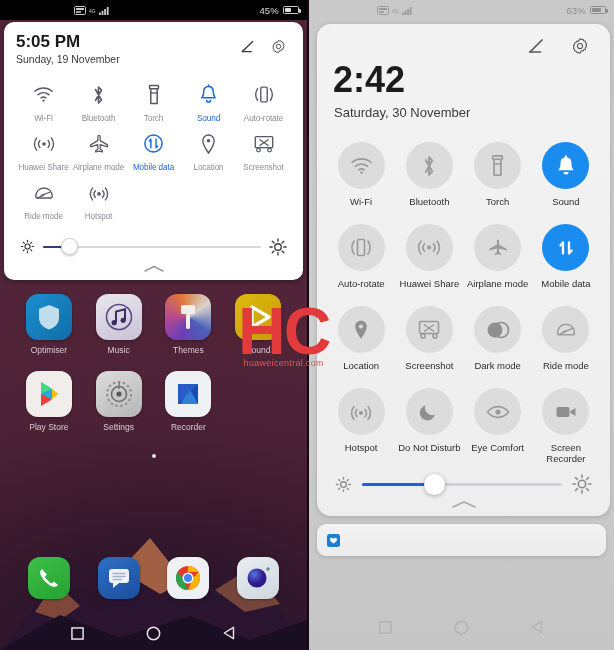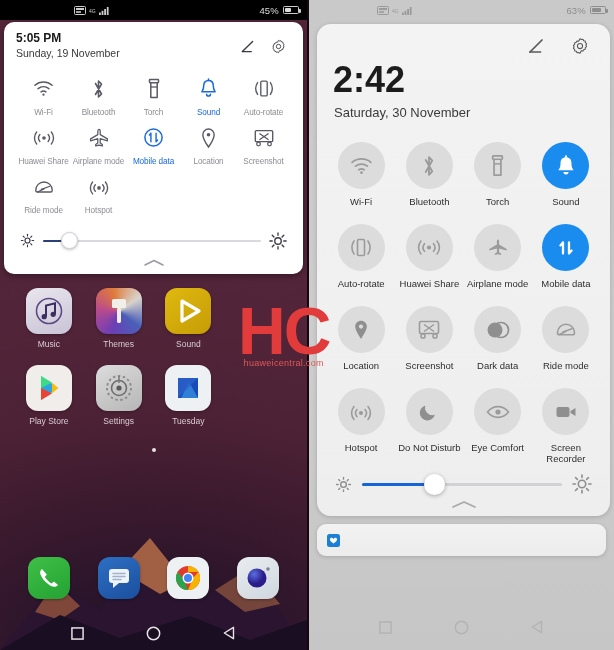--- a/index.html
+++ b/index.html
@@ -42,21 +42,21 @@
   .panel-left {
     position:relative; z-index:6;
     margin:2px 4px 0 4px;
     background:#ffffff;
     border-radius:10px;
     padding:10px 12px 6px 12px;
     box-shadow:0 2px 6px rgba(0,0,0,.35);
   }
   .hdr-row { display:flex; align-items:flex-start; }
   .clock-block { flex:1; }
-  .clk-time { font-size:12px; font-weight:bold; color:#1a1a1a; line-height:1.15; }
+  .clk-time { font-size:17px; font-weight:bold; color:#1a1a1a; line-height:1.15; }
   .clk-date { font-size:10.5px; color:#3a3a3a; margin-top:1px; }
   .hdr-actions { display:flex; align-items:center; gap:14px; padding-top:6px; padding-right:4px; }
 
   .tiles-left { margin-top:12px; }
   .trow { display:flex; }
   .tile-l { width:20%; text-align:center; padding:5px 0 3px; }
   .tile-l .ic { height:26px; display:flex; align-items:center; justify-content:center; }
   .tile-l .lb { font-size:8.2px; color:#8c8c94; margin-top:6px; letter-spacing:-0.1px; }
   .tile-l.on .lb { color:#1a6ae0; }
 
@@ -375,20 +375,28 @@
       <div class="chevron-up">
         <svg width="22" height="10" viewBox="0 0 22 10">
             <path d="M2 7 L11 2.5 L20 7" fill="none" stroke="#9a9aa4" stroke-width="1.6" stroke-linecap="round" stroke-linejoin="round"></path>
           </svg>
       </div>
     </div>
 
     <div class="home-grid">
       <div class="app-row">
         <div class="app">
+          <div class="app-ic" style="background:linear-gradient(135deg,#1b8fd0,#0f6ea8)">
+            <svg width="46" height="46" viewBox="0 0 46 46">
+                <path d="M23 11 L33 15 V24 c0 6-5 10-10 11.5C18 34 13 30 13 24 V15z" fill="#cfe6f2" opacity=".92"></path>
+              </svg>
+          </div>
+          <div class="app-lb">Optimiser</div>
+        </div>
+        <div class="app">
           <div class="app-ic" style="background:linear-gradient(160deg,#e9e6ee,#c9c3d6)">
             <svg width="46" height="46" viewBox="0 0 46 46">
                 <circle cx="23" cy="23" r="12.5" fill="none" stroke="#5b4c86" stroke-width="1.6"></circle>
                 <path d="M20 28.5 V17.5 L29 15.2 V26" fill="none" stroke="#3a2f63" stroke-width="2"></path>
                 <circle cx="18.2" cy="28.7" r="2.6" fill="#3a2f63"></circle>
                 <circle cx="27.2" cy="26.3" r="2.6" fill="#3a2f63"></circle>
               </svg>
           </div>
           <div class="app-lb">Music</div>
         </div>
@@ -435,21 +443,21 @@
           <div class="app-lb">Settings</div>
         </div>
         <div class="app">
           <div class="app-ic" style="background:#eef1f4">
             <svg width="46" height="46" viewBox="0 0 46 46">
                 <path d="M13 13 h20 v20 h-20 z" fill="#1a49b8"></path>
                 <path d="M16 33 L24 17 L33 33 z" fill="#2f7fd6"></path>
                 <path d="M13 13 L33 13 L13 33 z" fill="#2a60c8" opacity=".8"></path>
               </svg>
           </div>
-          <div class="app-lb">Tuesday</div>
+          <div class="app-lb">Recorder</div>
         </div>
       </div>
 
       <div class="page-dots"><span class="dot"></span></div>
     </div>
 
     <div class="dock">
       <div class="app">
         <div class="app-ic" style="background:linear-gradient(150deg,#3fbf48,#25a233)">
           <svg width="42" height="42" viewBox="0 0 42 42">
@@ -658,21 +666,21 @@
             </div>
             <div class="lb">Screenshot</div>
           </div>
           <div class="tile-r">
             <div class="tile-circ">
               <svg width="26" height="20" viewBox="0 0 26 20">
                   <circle cx="10" cy="10" r="7.5" fill="#8f8f8f"></circle>
                   <circle cx="16" cy="10" r="7.5" fill="none" stroke="#8f8f8f" stroke-width="1.7"></circle>
                 </svg>
             </div>
-            <div class="lb">Dark data</div>
+            <div class="lb">Dark mode</div>
           </div>
           <div class="tile-r">
             <div class="tile-circ">
               <svg width="24" height="21" viewBox="0 0 24 20">
                   <path d="M3.5 13.2a8.5 8.5 0 0 1 17 0c0 1.2-.6 2-1.8 2H5.3c-1.2 0-1.8-.8-1.8-2z" fill="none" stroke="#9b9b9b" stroke-width="1.6" stroke-linejoin="round"></path>
                   <path d="M9 12.4 L18 9.3" stroke="#9b9b9b" stroke-width="1.5" stroke-linecap="round"></path>
                   <path d="M5.4 15 L12 11.8" stroke="#9b9b9b" stroke-width="1.5" stroke-linecap="round"></path>
                 </svg>
             </div>
             <div class="lb">Ride mode</div>

